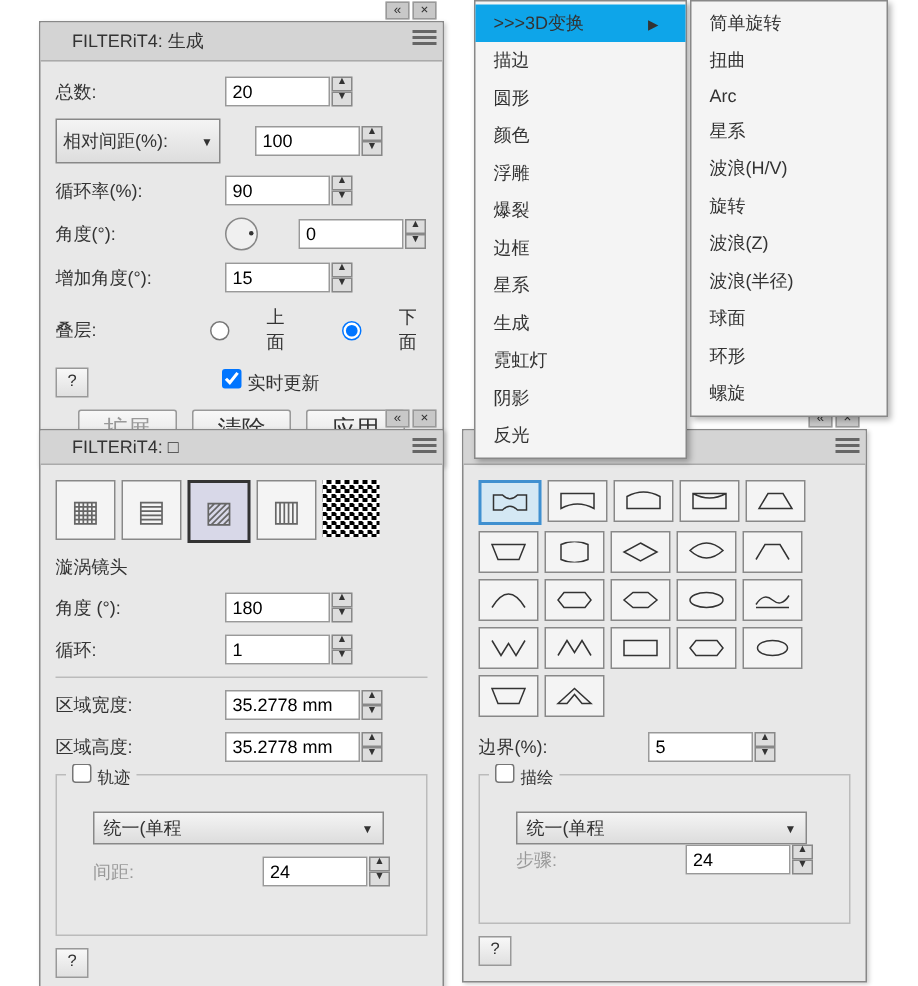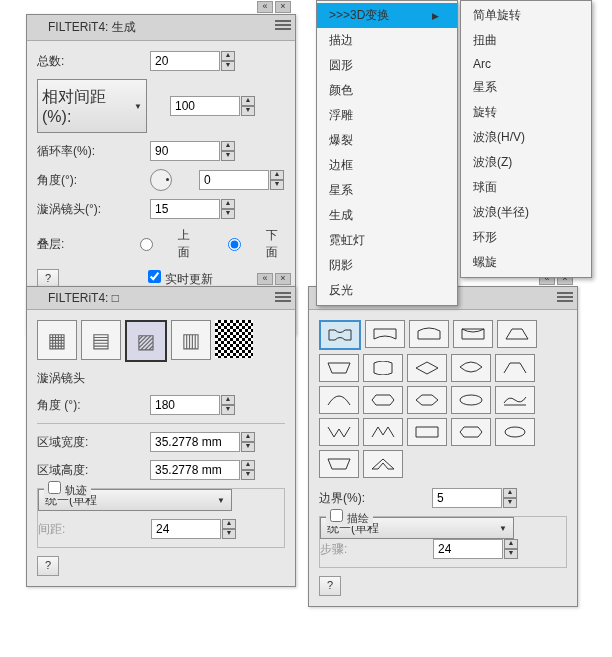--- a/index.html
+++ b/index.html
@@ -7,39 +7,39 @@
 .panel-tab{background:#d4d4d4;padding:4px 21px;font-size:12px;border-bottom:1px solid #aaa;position:relative}
 .panel-ctrl{position:absolute;right:4px;top:-14px;display:flex;gap:2px}
 .panel-ctrl span{width:14px;height:10px;background:#c8c8c8;border:1px solid #999;font-size:9px;text-align:center;line-height:8px;cursor:pointer}
 .panel-body{padding:10px}
 .row{display:flex;align-items:center;margin-bottom:8px;gap:23px}
 .label{width:90px;font-size:12px}
 .field{display:flex;align-items:center}
 input[type=text]{width:60px;height:18px;border:1px solid #999;background:#fff;padding:0 4px;font-size:12px}
 .spinner{display:flex;flex-direction:column;margin-left:1px}
 .spinner span{width:12px;height:8px;background:#ddd;border:1px solid #888;font-size:7px;text-align:center;line-height:6px;cursor:pointer}
-.dropdown{width:100px;height:20px;background:linear-gradient(#f4f4f4,#ddd);border:1px solid #888;padding:16px 4px;font-size:16px;display:flex;align-items:center;justify-content:space-between}
+.dropdown{width:100px;height:20px;background:linear-gradient(#f4f4f4,#ddd);border:1px solid #888;padding:4px 4px;font-size:12px;display:flex;align-items:center;justify-content:space-between}
 .dropdown::after{content:"▼";font-size:8px}
 .dial{width:20px;height:20px;border-radius:50%;border:1px solid #888;background:#f0f0f0;position:relative;margin-right:4px}
 .dial::after{content:"";position:absolute;width:3px;height:3px;background:#333;border-radius:50%;right:2px;top:8px}
 input[type=radio]{margin:0 2px 0 8px}
 input[type=checkbox]{margin:0 4px 0 0}
 .btn{padding:2px 16px;background:linear-gradient(#f8f8f8,#e0e0e0);border:1px solid #999;font-size:16px;cursor:pointer;border-radius:2px}
 .btn.disabled{color:#999}
 .help-btn{width:20px;height:18px;background:linear-gradient(#f8f8f8,#e0e0e0);border:1px solid #999;text-align:center;line-height:16px;font-size:11px;cursor:pointer}
 .btn-row{display:flex;gap:10px;margin-top:6px;align-items:center}
 .divider{height:1px;background:#bbb;margin:8px 0}
 .lens-grid{display:flex;gap:4px;margin-bottom:8px}
 .lens-item{width:38px;height:38px;border:1px solid #888;background:#f4f4f4;display:flex;align-items:center;justify-content:center;cursor:pointer;font-size:20px;color:#666}
 .lens-item.sel{border:2px solid #333;background:#d8d8e8}
 .qr{width:38px;height:38px;background:repeating-conic-gradient(#000 0 25%,#fff 0 50%) 0 0/6px 6px}
 .shape-grid{display:flex;flex-wrap:wrap;gap:4px;margin-bottom:10px;width:240px}
 .shape-item{width:38px;height:26px;border:1px solid #888;background:#f4f4f4;display:flex;align-items:center;justify-content:center;font-size:13px;cursor:pointer}
 .shape-item.sel{border:2px solid #4090d0;background:#d4e8f4}
-.section{border:1px solid #bbb;padding:0;margin-top:8px;position:relative}
+.section{border:1px solid #bbb;padding:24px;margin-top:8px;position:relative}
 .section-label{position:absolute;top:-8px;left:6px;background:#e8e8e8;padding:0 4px;font-size:11px}
 .menu{position:absolute;background:#f4f4f4;border:1px solid #888;box-shadow:2px 2px 4px rgba(0,0,0,0.3);padding:2px 0;min-width:130px}
 .menu-item{padding:4px 18px 4px 12px;font-size:12px;cursor:pointer;display:flex;justify-content:space-between;align-items:center}
 .menu-item.active{background:#0ea5e9}
 .wide-dropdown{width:180px;height:20px;background:linear-gradient(#f4f4f4,#ddd);border:1px solid #888;padding:0 6px;font-size:12px;display:flex;align-items:center;justify-content:space-between}
 .wide-dropdown::after{content:"▼";font-size:8px}
 .menu-btn{position:absolute;right:4px;top:3px;width:16px;height:14px;display:flex;flex-direction:column;justify-content:center;gap:2px;cursor:pointer}
 .menu-btn span{height:2px;background:#666}
 svg{display:block}
 </style>
@@ -95,21 +95,21 @@
         <div class="dial"></div>
         <div class="field">
           <input type="text" value="0" style="">
           <div class="spinner">
             <span>▲</span>
             <span>▼</span>
           </div>
         </div>
       </div>
     <div class="row">
-        <div class="label">漩涡镜头(°):</div>
+        <div class="label">增加角度(°):</div>
         <div class="field">
           <input type="text" value="15" style="">
           <div class="spinner">
             <span>▲</span>
             <span>▼</span>
           </div>
         </div>
       </div>
     <div class="row">
         <div class="label">叠层:</div>
@@ -147,20 +147,30 @@
       <div class="lens-item">▤</div>
       <div class="lens-item sel">▨</div>
       <div class="lens-item">▥</div>
       <div class="qr"></div>
     </div>
     <div style="font-size:12px;margin-bottom:8px">漩涡镜头</div>
     <div class="row">
         <div class="label">角度 (°):</div>
         <div class="field">
           <input type="text" value="180" style="">
+          <div class="spinner">
+            <span>▲</span>
+            <span>▼</span>
+          </div>
+        </div>
+      </div>
+    <div class="row">
+        <div class="label">循环:</div>
+        <div class="field">
+          <input type="text" value="1" style="">
           <div class="spinner">
             <span>▲</span>
             <span>▼</span>
           </div>
         </div>
       </div>
     <div class="divider"></div>
     <div class="row">
         <div class="label">区域宽度:</div>
         <div class="field">
@@ -373,20 +383,20 @@
     <div class="menu-item">霓虹灯</div>
     <div class="menu-item">阴影</div>
     <div class="menu-item">反光</div>
   </div>
 
 <div class="menu" id="menu2" style="left:460px;top:0px;width:120px">
 <div class="menu-item">简单旋转</div>
     <div class="menu-item">扭曲</div>
     <div class="menu-item">Arc</div>
     <div class="menu-item">星系</div>
+    <div class="menu-item">波浪(H/V)</div>
     <div class="menu-item">旋转</div>
-    <div class="menu-item">波浪(H/V)</div>
     <div class="menu-item">波浪(Z)</div>
+    <div class="menu-item">波浪(半径)</div>
     <div class="menu-item">球面</div>
-    <div class="menu-item">波浪(半径)</div>
     <div class="menu-item">环形</div>
     <div class="menu-item">螺旋</div>
   </div>
 
 </body></html>

